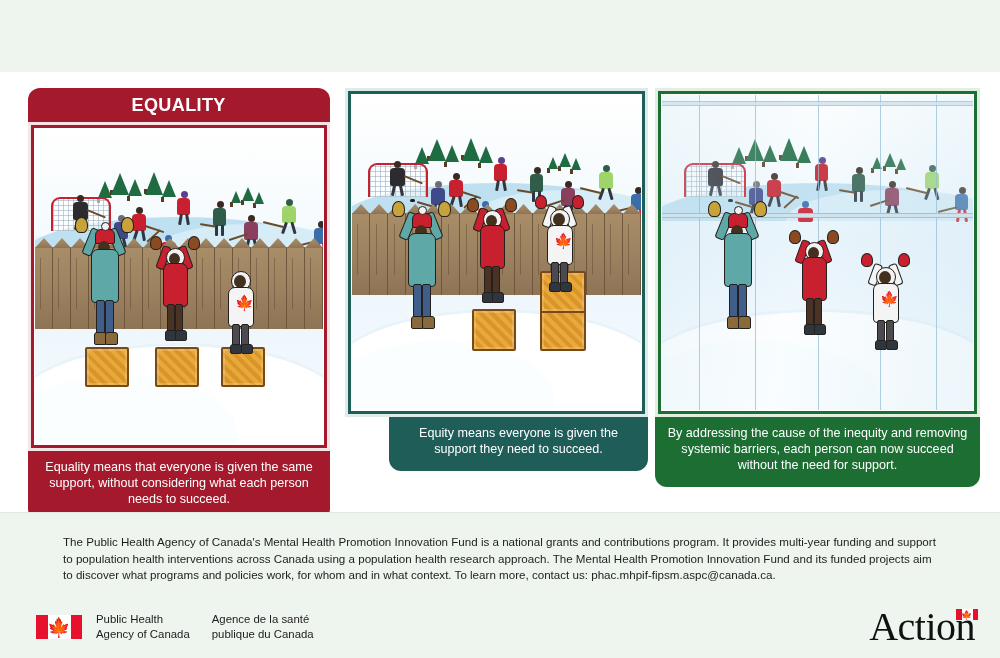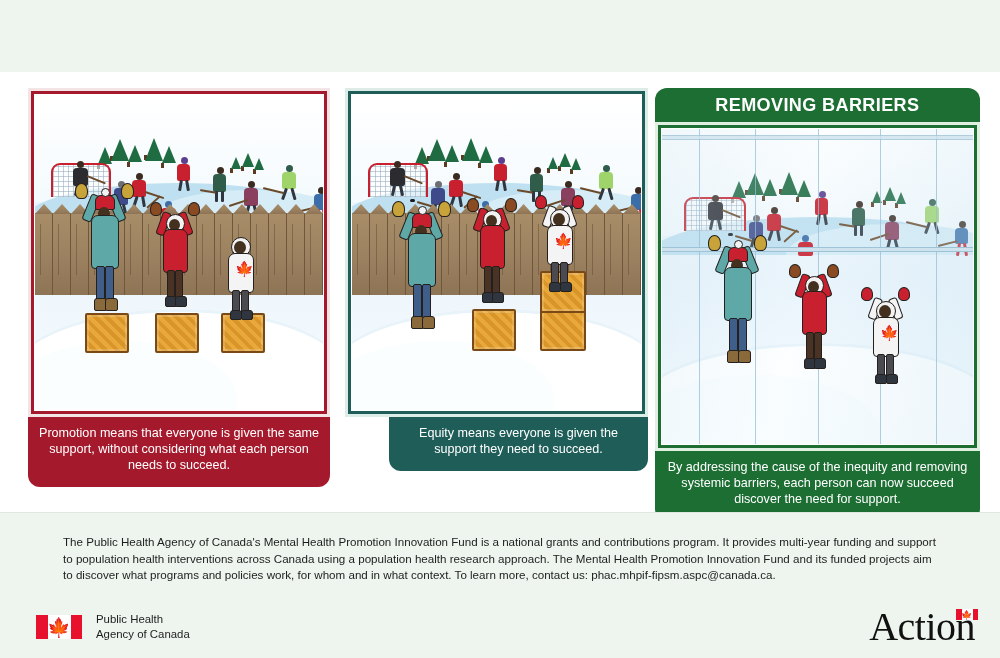--- a/index.html
+++ b/index.html
@@ -156,20 +156,23 @@
 </style>
 </head>
 <body>
 
 <div class="page">
 
 
   <div class="stage">
 
     <div class="panel equality">
+      <div class="panel-head">
+        <span class="panel-head-label">EQUALITY</span>
+      </div>
       <div class="panel-body">
         <div class="art-frame">
           <div class="scene">
             <div class="ice"></div>
               <div class="sky-band"></div>
             <div class="far-bank"></div>
               <div class="far-bank2"></div>
 
             <div class="tree" style="left:63px;top:52px;">
                 <b style="top:17px;"></b>
@@ -361,21 +364,21 @@
               <div class="coat" style="left:3px;top:16px;width:24px;height:38px;background:#f4f4f4;"></div>
               <div class="maple" style="left:10px;top:24px;font-size:15px;">🍁</div>
               <div class="leg" style="left:7px;top:53px;width:6px;height:22px;background:#4a4a50;"></div>
               <div class="leg" style="left:16px;top:53px;width:6px;height:22px;background:#4a4a50;"></div>
               <div class="boot" style="left:5px;top:73px;width:10px;height:8px;background:#2f3640;"></div>
               <div class="boot" style="left:16px;top:73px;width:10px;height:8px;background:#2f3640;"></div>
             </div>
           </div>
         </div>
       </div>
-      <div class="panel-caption">Promotion means that everyone is given the same support, without considering what each person needs to succeed.</div>
+      <div class="panel-caption">Equality means that everyone is given the same support, without considering what each person needs to succeed.</div>
     </div>
 
     <div class="panel equity">
       <div class="panel-body">
         <div class="art-frame">
           <div class="scene">
             <div class="ice"></div>
               <div class="sky-band"></div>
             <div class="far-bank"></div>
               <div class="far-bank2"></div>
@@ -578,23 +581,20 @@
               <div class="boot" style="left:5px;top:89px;width:10px;height:8px;background:#2f3640;"></div>
               <div class="boot" style="left:16px;top:89px;width:10px;height:8px;background:#2f3640;"></div>
             </div>
           </div>
         </div>
       </div>
       <div class="panel-caption">Equity means everyone is given the support they need to succeed.</div>
     </div>
 
     <div class="panel barriers">
-      <div class="panel-head">
-        <span class="panel-head-label">REMOVING BARRIERS</span>
-      </div>
       <div class="panel-body">
         <div class="art-frame">
           <div class="scene">
             <div class="ice"></div>
               <div class="sky-band"></div>
             <div class="far-bank"></div>
               <div class="far-bank2"></div>
 
             <div class="tree" style="left:70px;top:52px;">
                 <b style="top:17px;"></b>
@@ -746,36 +746,38 @@
               <div class="coat" style="left:3px;top:32px;width:24px;height:38px;background:#f4f4f4;"></div>
               <div class="maple" style="left:10px;top:40px;font-size:15px;">🍁</div>
               <div class="leg" style="left:7px;top:69px;width:6px;height:22px;background:#4a4a50;"></div>
               <div class="leg" style="left:16px;top:69px;width:6px;height:22px;background:#4a4a50;"></div>
               <div class="boot" style="left:5px;top:89px;width:10px;height:8px;background:#2f3640;"></div>
               <div class="boot" style="left:16px;top:89px;width:10px;height:8px;background:#2f3640;"></div>
             </div>
           </div>
         </div>
       </div>
-      <div class="panel-caption">By addressing the cause of the inequity and removing systemic barriers, each person can now succeed discover the need for support.</div>
+      <div class="panel-caption">By addressing the cause of the inequity and removing systemic barriers, each person can now succeed without the need for support.</div>
     </div>
   </div>
 
   <div class="footer">
     <div class="footer-sep"></div>
     <div class="blurb">The Public Health Agency of Canada's Mental Health Promotion Innovation Fund is a national grants and contributions program. It provides multi-year funding and support to population health interventions across Canada  using a population health research approach. The Mental Health Promotion Innovation Fund and its funded projects aim to discover what programs and policies work, for whom and in what context. To learn more, contact us: phac.mhpif-fipsm.aspc@canada.ca.</div>
 
     <div class="sig">
       <div class="flag">
         <div class="bar l"></div>
           <div class="bar r"></div>
         <div class="leaf">🍁</div>
       </div>
       <div class="sig-en" style="white-space:pre-line;">Public Health
 Agency of Canada</div>
+      <div class="sig-fr" style="white-space:pre-line;">Agence de la santé
+publique du Canada</div>
     </div>
 
     <div class="wordmark">
       <span class="txt">Action</span>
       <span class="wflag">
         <span class="bar l"></span>
           <span class="bar r"></span>
         <span class="leaf">🍁</span>
       </span>
     </div>

